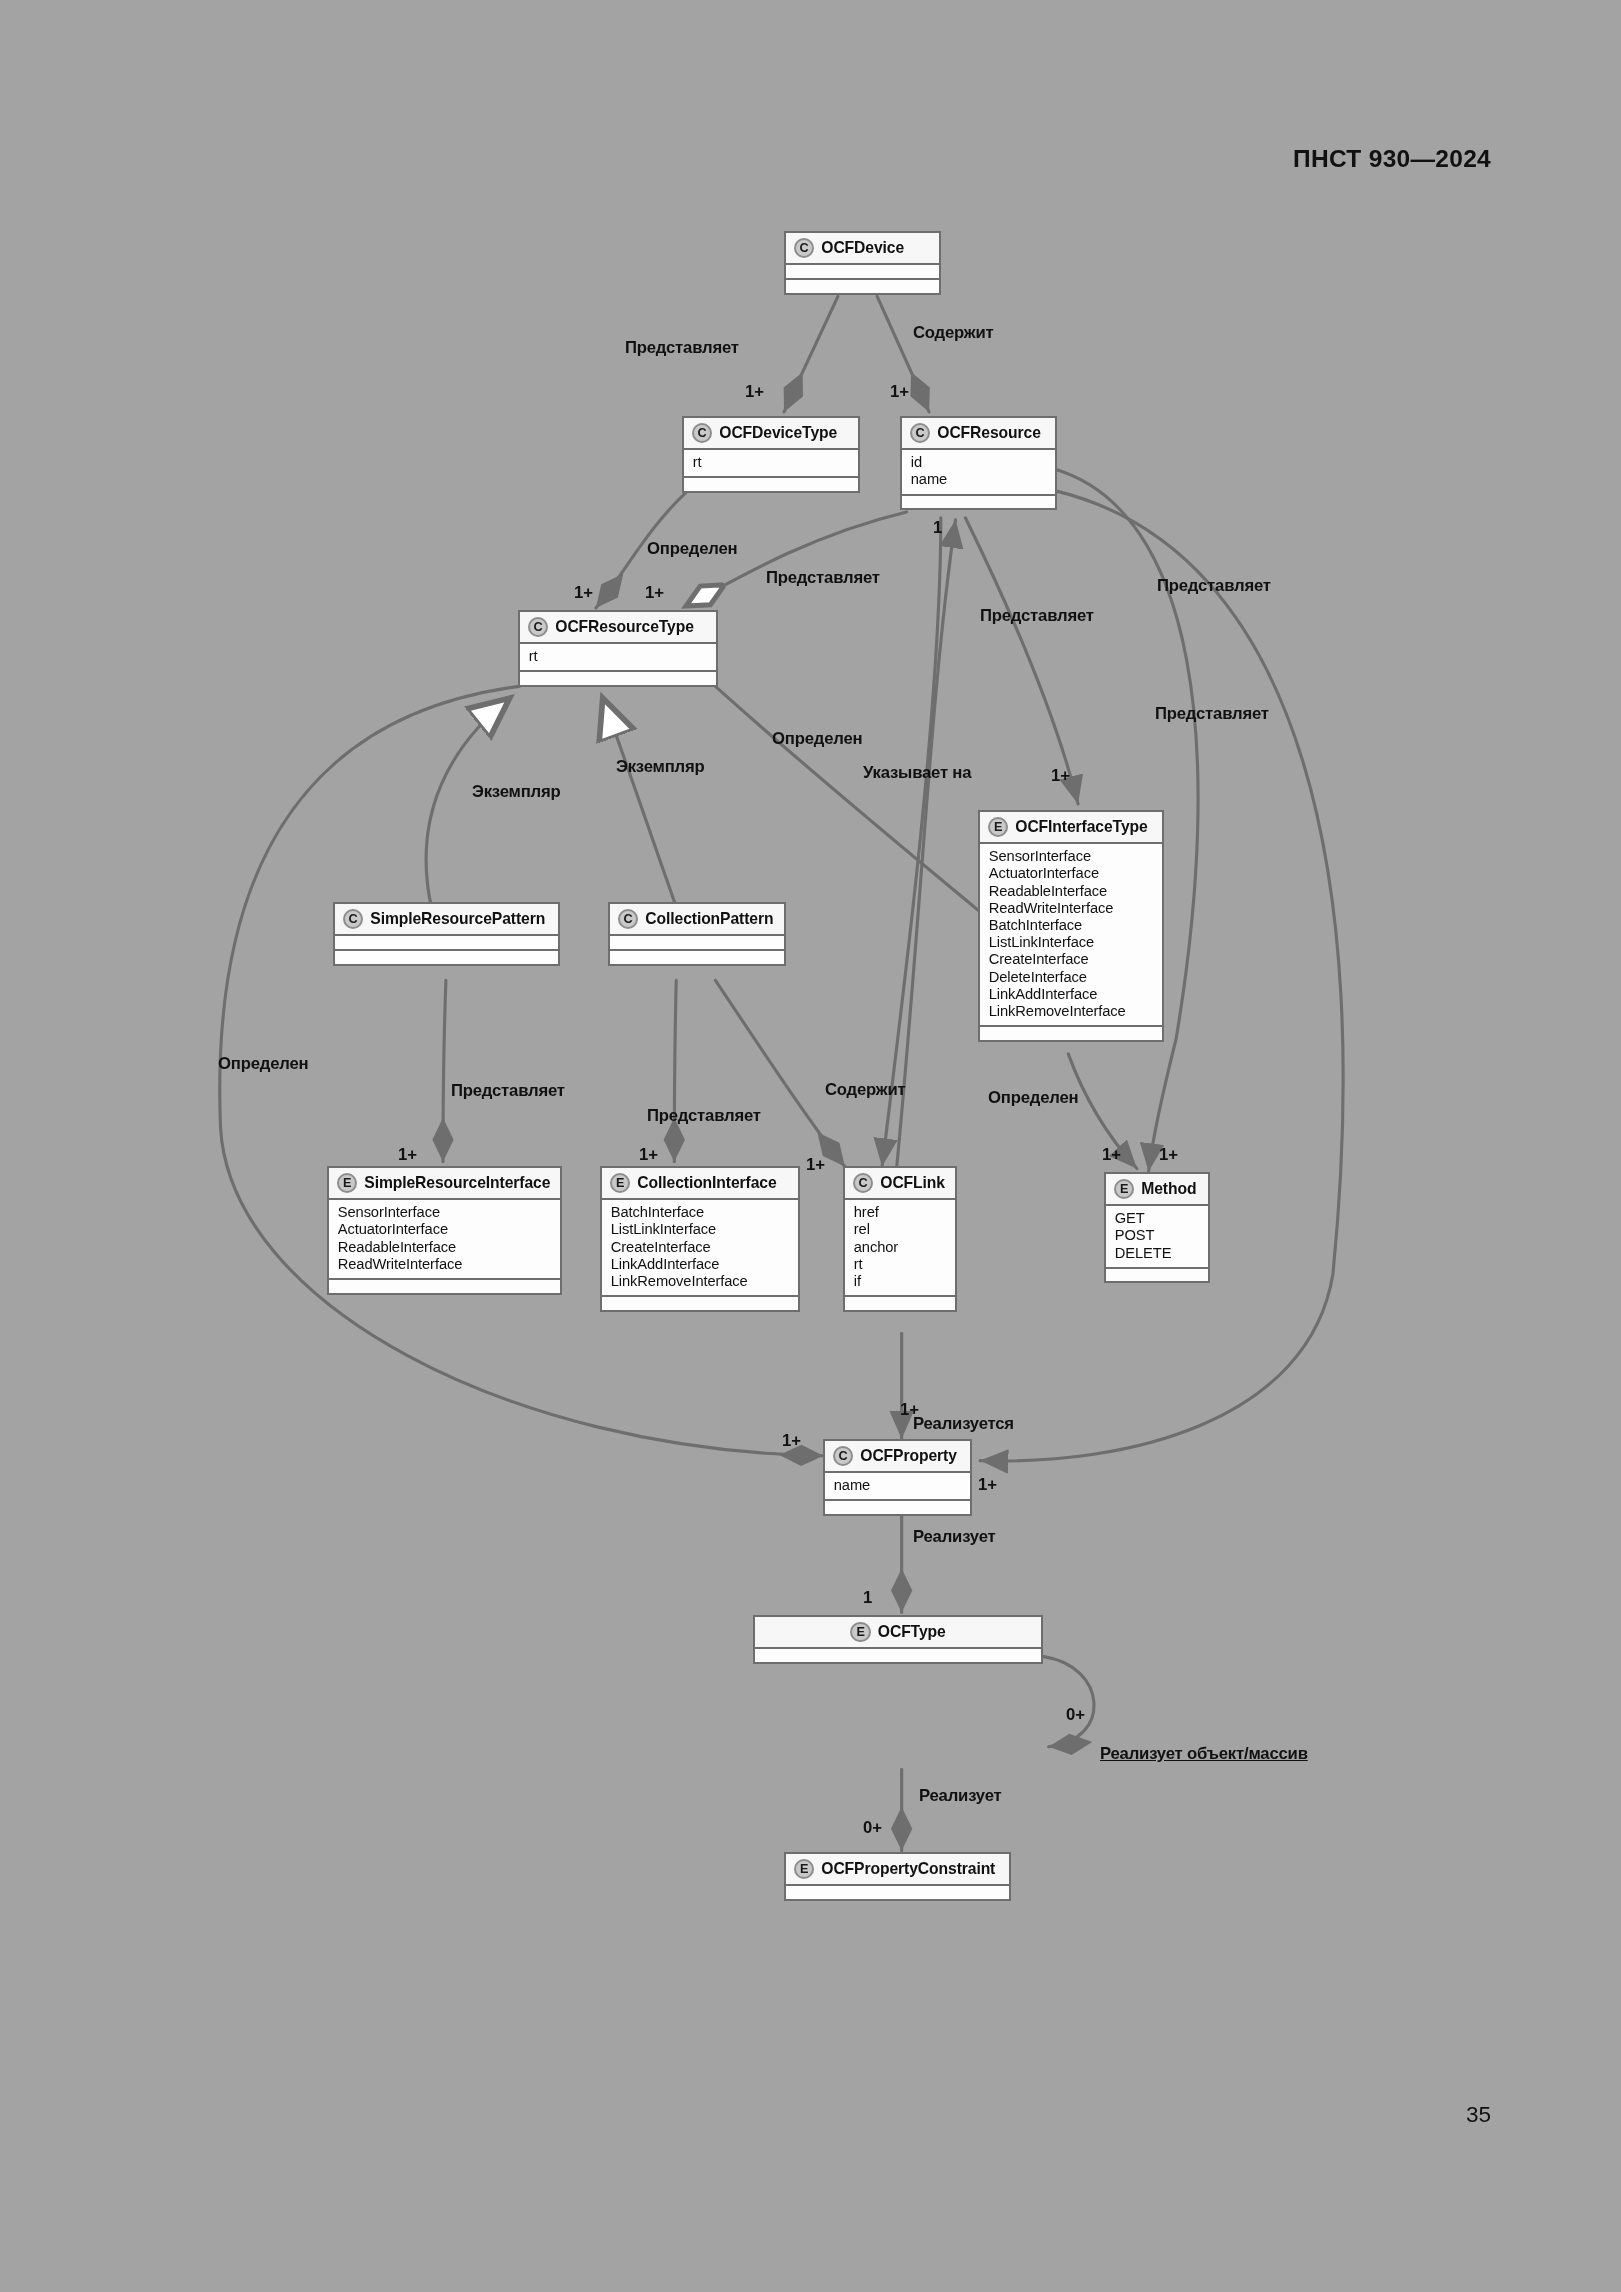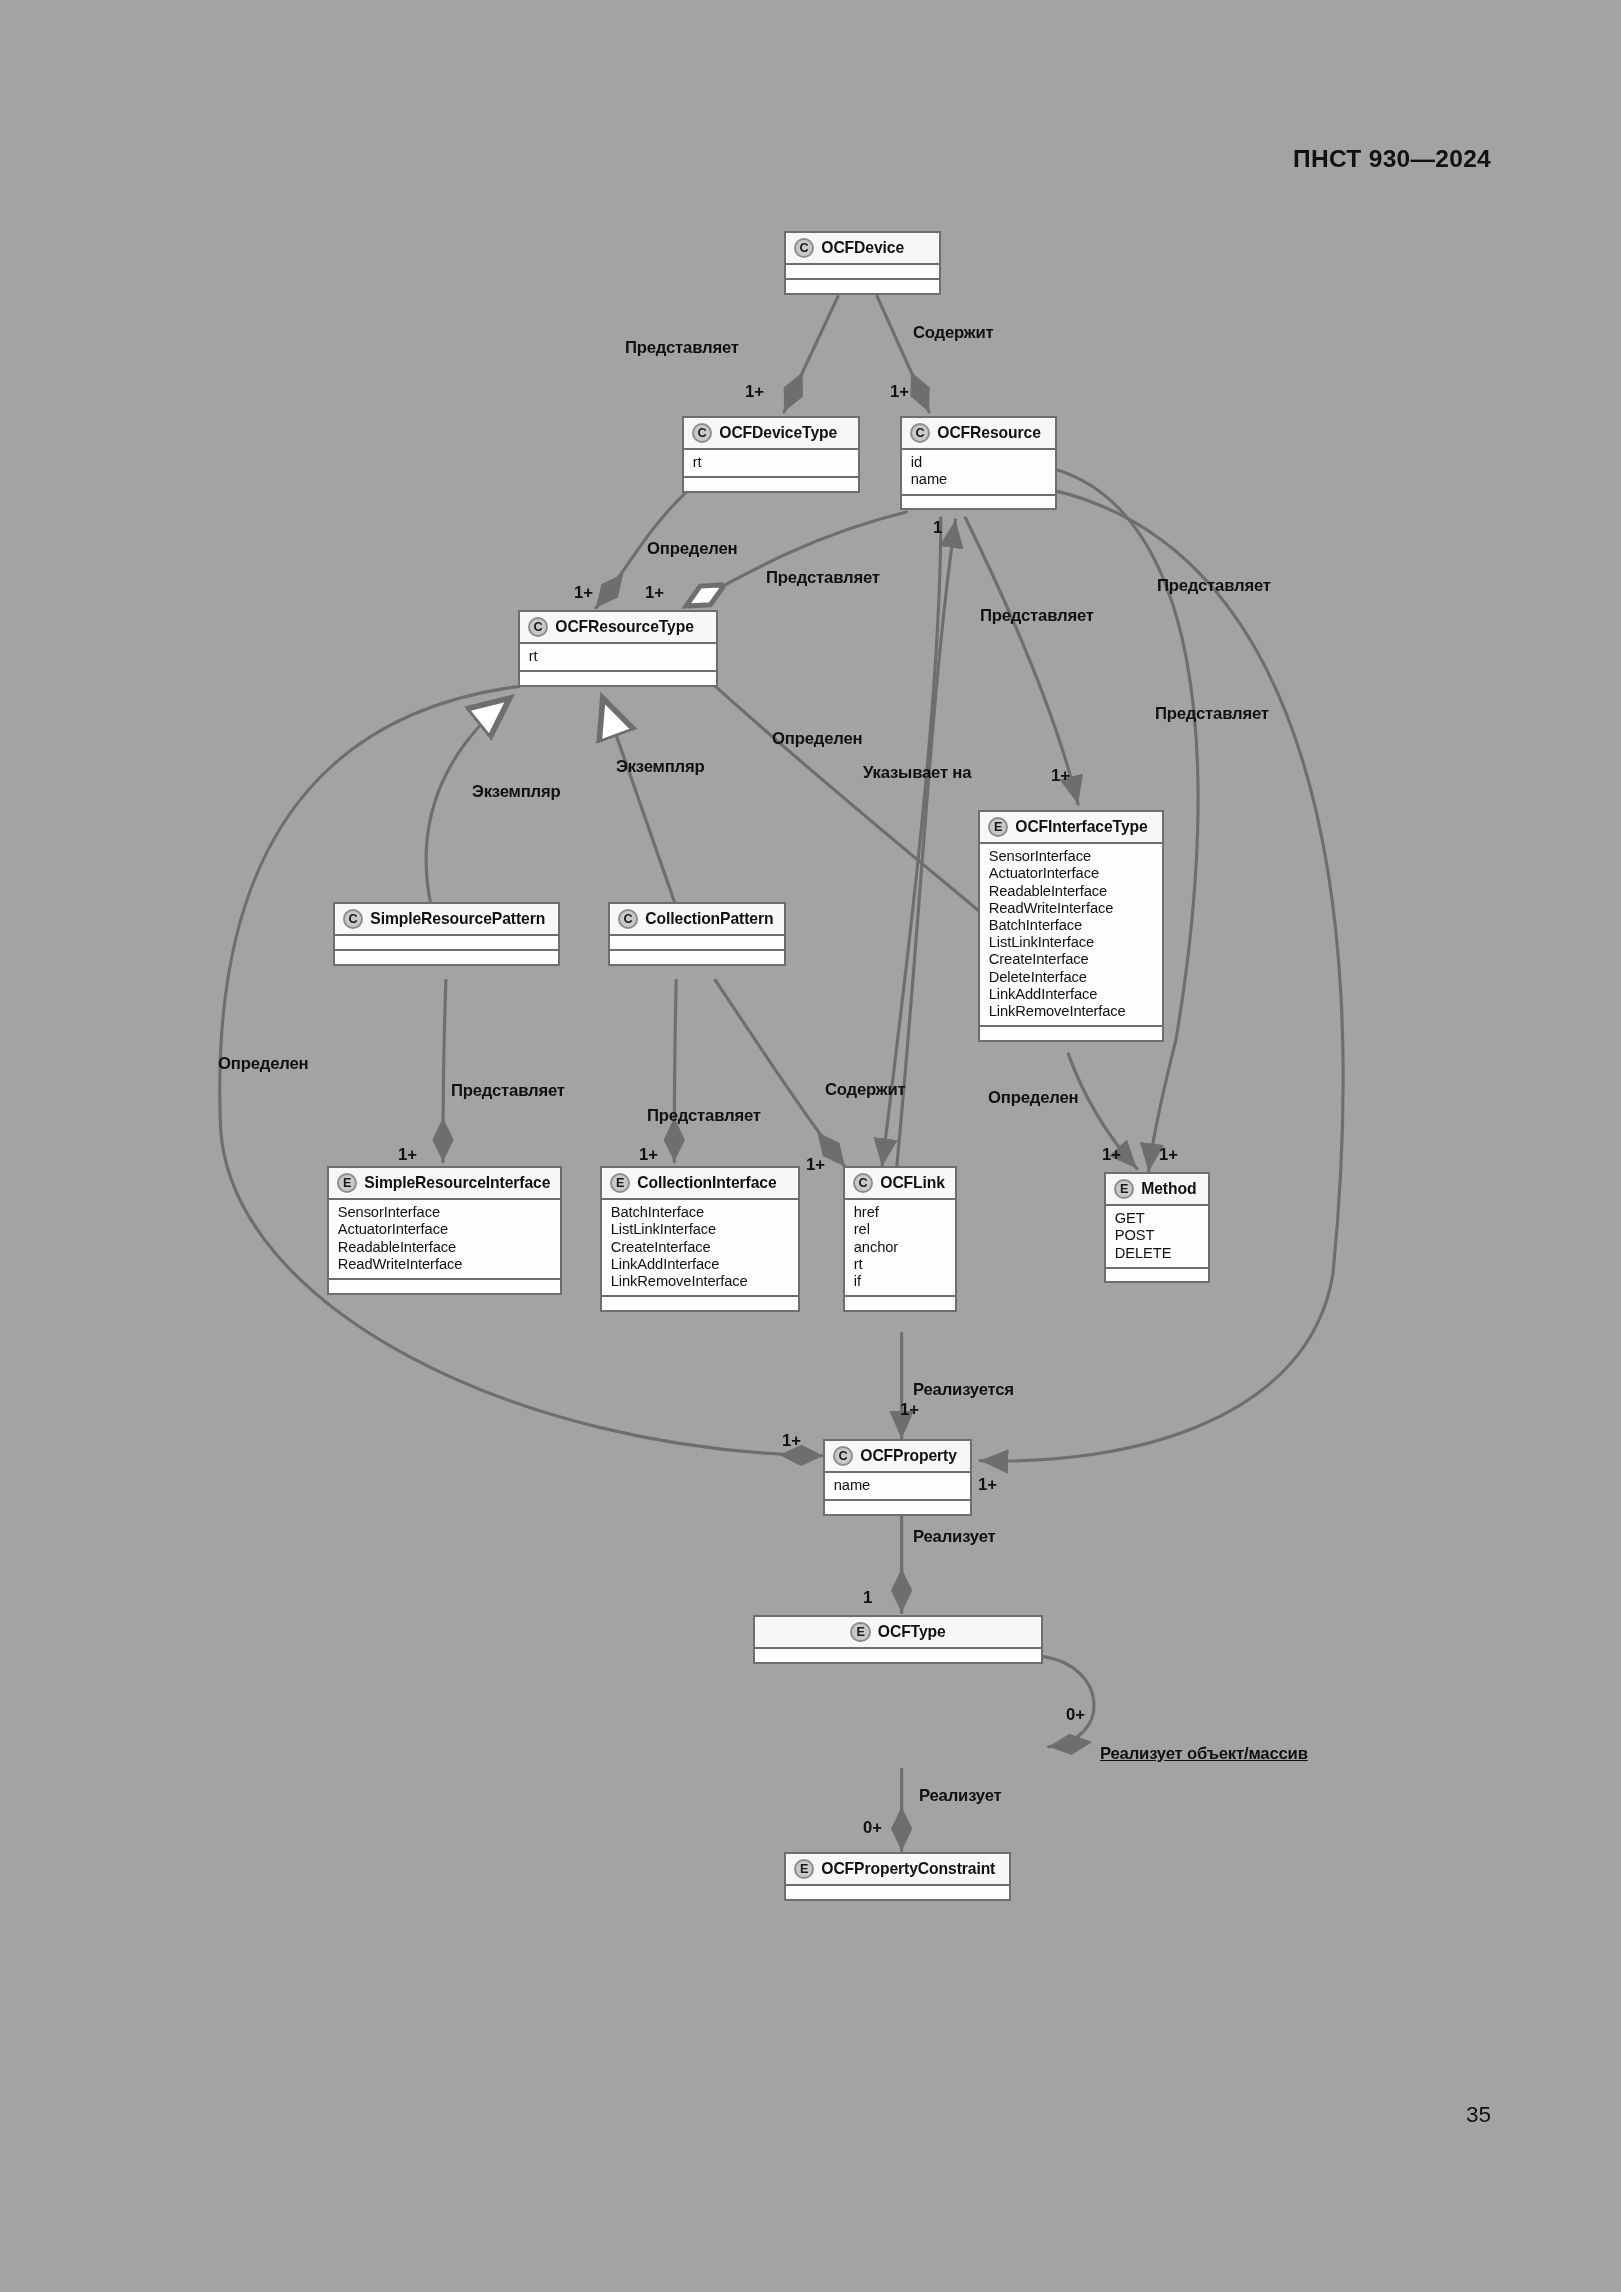--- a/index.html
+++ b/index.html
@@ -388,21 +388,21 @@
     <div class="edge-label" style="left:1155px; top:704px;">Представляет</div>
     <div class="edge-label" style="left:472px; top:782px;">Экземпляр</div>
     <div class="edge-label" style="left:616px; top:757px;">Экземпляр</div>
     <div class="edge-label" style="left:772px; top:729px;">Определен</div>
     <div class="edge-label" style="left:863px; top:763px;">Указывает на</div>
     <div class="edge-label" style="left:218px; top:1054px;">Определен</div>
     <div class="edge-label" style="left:451px; top:1081px;">Представляет</div>
     <div class="edge-label" style="left:647px; top:1106px;">Представляет</div>
     <div class="edge-label" style="left:825px; top:1080px;">Содержит</div>
     <div class="edge-label" style="left:988px; top:1088px;">Определен</div>
-    <div class="edge-label" style="left:913px; top:1380px;">Реализуется</div>
+    <div class="edge-label" style="left:913px; top:1414px;">Реализуется</div>
     <div class="edge-label" style="left:913px; top:1527px;">Реализует</div>
     <div class="edge-label" style="left:1100px; top:1744px;text-decoration:underline;">Реализует объект/массив</div>
     <div class="edge-label" style="left:919px; top:1786px;">Реализует</div>
 
     <div class="mult" style="left:745px; top:382px;">1+</div>
     <div class="mult" style="left:890px; top:382px;">1+</div>
     <div class="mult" style="left:574px; top:583px;">1+</div>
     <div class="mult" style="left:645px; top:583px;">1+</div>
     <div class="mult" style="left:933px; top:518px;">1</div>
     <div class="mult" style="left:1051px; top:766px;">1+</div>

